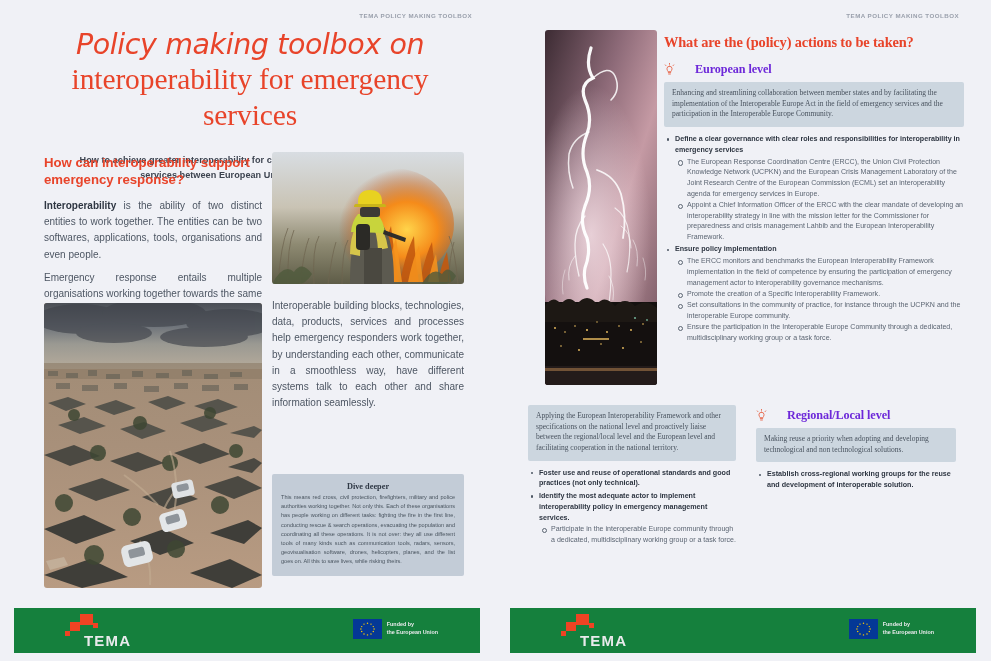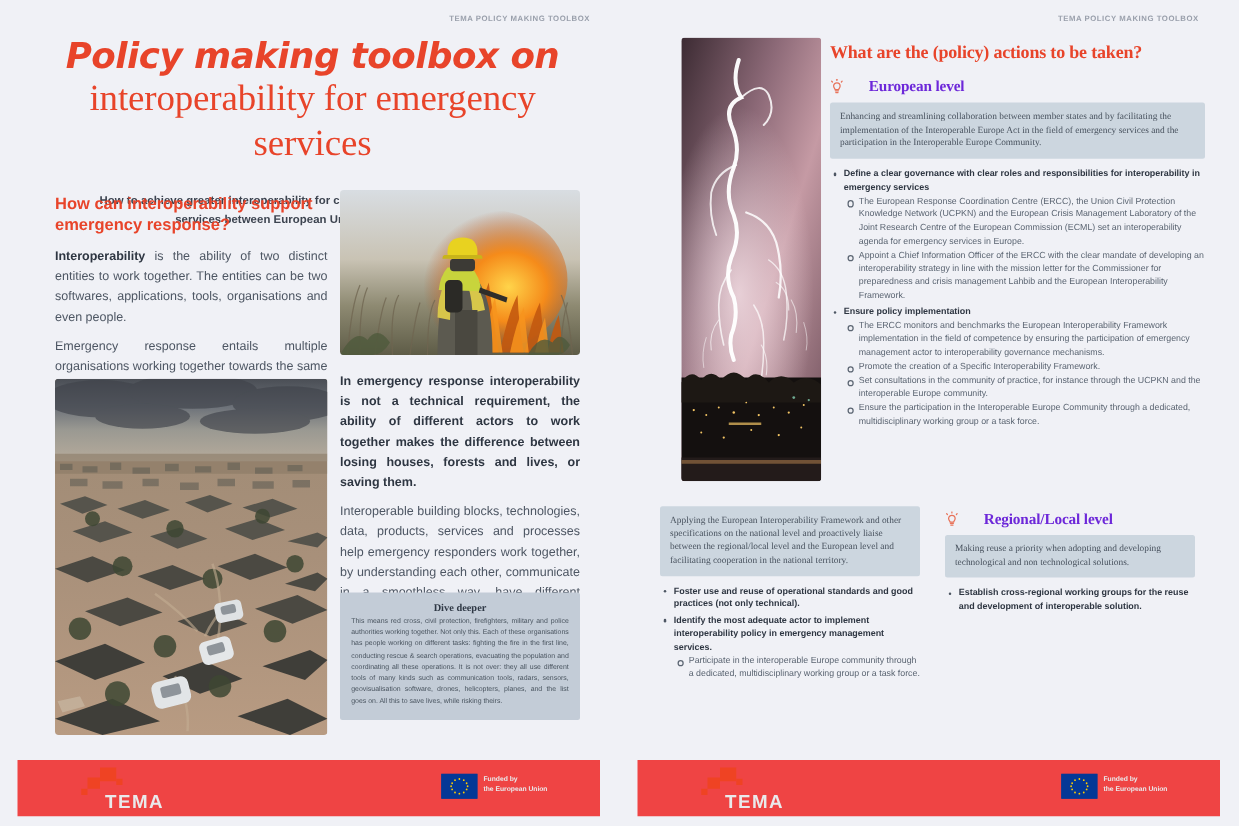--- a/index.html
+++ b/index.html
@@ -23,21 +23,21 @@
     text-transform: uppercase;
     white-space: nowrap;
   }
   #rh-left  { right: 24px; }
   #rh-right { right: 32px; }
 
   
   .title-wrap { position: absolute; left: 30px; top: 30px; width: 440px; text-align: center; }
   .title-1 {
     font-family: "DejaVu Sans", sans-serif;
-    font-style: italic; font-weight: 700;
+    font-style: italic; font-weight: 400;
     font-size: 28.5px; color: #e8442a;
     letter-spacing: -0.4px; line-height: 1.08;
   }
   .title-2 {
     font-family: "Liberation Serif", serif;
     font-size: 29.5px; color: #e8442a;
     line-height: 1.22; letter-spacing: -0.1px;
     margin-top: 1px;
   }
   .subtitle {
@@ -135,21 +135,21 @@
   }
   b { font-weight: 700; color: #2e3642; }
 
   #eu-block  { position: absolute; left: 664px; top: 62px;  width: 300px; }
   #nat-block { position: absolute; left: 528px; top: 400px; width: 208px; }
   #reg-block { position: absolute; left: 756px; top: 408px; width: 200px; }
 
   
   .footer {
     position: absolute; bottom: 8px; height: 45px;
-    background: #ef4444;
+    background: #15803d;
   }
   #footer-left  { left: 14px;  width: 466px; }
   #footer-right { left: 510px; width: 466px; }
   .tema-logo { position: absolute; left: 48px; top: 5px; width: 80px; height: 38px; }
   .eu-badge {
     position: absolute; right: 42px; top: 11px;
     display: flex; align-items: center; gap: 5px;
   }
   .eu-flag { width: 29px; height: 20px; background: #043896; position: relative; }
   .eu-flag svg { display: block; }
@@ -230,21 +230,20 @@
         <rect x="84" y="72" width="14" height="26" rx="4" fill="#2b2a26"></rect>
       </g>
       <g fill="#4f5a3c" opacity=".8">
         <path d="M0 132 q12-22 22-12 q8-12 18 2 q-6 10-14 10z"></path>
         <path d="M150 132 q10-18 20-10 q6-10 14 2 q-4 8-12 8z"></path>
       </g>
     </svg>
   </div>
 
   <div class="body-txt" id="r-para">
-    <p class="lead">In emergency response interoperability is not a technical requirement, the ability of different actors to work together makes the difference between losing houses, forests and lives, or saving them.</p>
     <p>Interoperable building blocks, technologies, data, products, services and processes help emergency responders work together, by understanding each other, communicate in a smoothless way, have different systems talk to each other and share information seamlessly.</p>
   </div>
 
   <div class="photo" id="photo-flood">
     <svg viewBox="0 0 218 285" preserveAspectRatio="none">
       <defs>
         <linearGradient id="stormsky" x1="0" y1="0" x2="0" y2="1">
           <stop offset="0" stop-color="#4a4e55"></stop>
             <stop offset=".35" stop-color="#6e737a"></stop>
           <stop offset=".62" stop-color="#9a9992"></stop>

